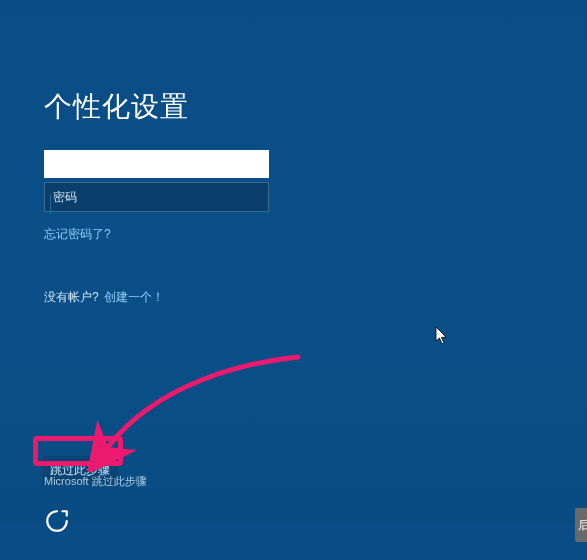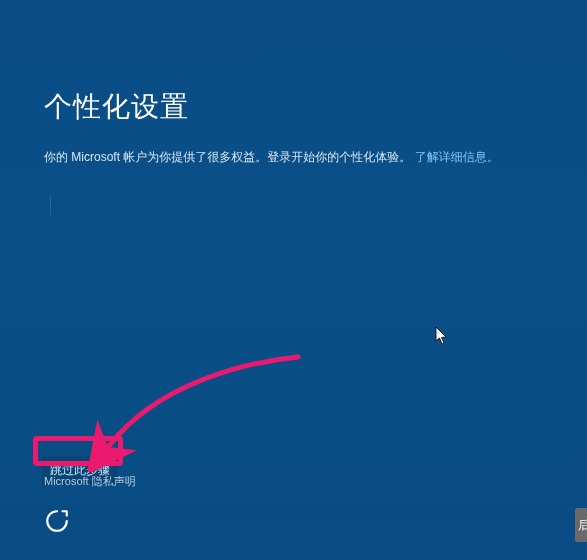--- a/index.html
+++ b/index.html
@@ -177,35 +177,41 @@
   }
 </style>
 </head>
 <body>
 
 <div class="page">
 
   <div class="content">
     <div class="title">个性化设置</div>
 
-    <div class="subtitle">
-      <span>你的 Microsoft 帐户为你提供了很多权益。登录开始你的个性化体验。</span>
-      <a class="link">了解详细信息。</a>
+
+    <div class="form-area">
+      <input type="text" class="input-email" value="" style="">
+      <input type="password" class="input-password" placeholder="密码" style="">
+      <div class="forgot">忘记密码了?</div>
+
+      <div class="noaccount">
+        <span>没有帐户?</span>
+        <span class="link">创建一个！</span>
+      </div>
     </div>
-
   </div>
 
   <div class="caret"></div>
 
   <div class="skip-wrap">
     <button class="skip-button">跳过此步骤</button>
   </div>
   <div class="skip-highlight"></div>
 
-  <div class="privacy">Microsoft 隐私声明</div>
+  <div class="privacy">Microsoft 跳过此步骤</div>
 
   <div class="ease-icon">
     <svg viewBox="0 0 24 24" width="26" height="26" fill="none" stroke="#ffffff" stroke-width="2">
       <path d="M12 3 A9 9 0 1 0 21 12" stroke-linecap="round"></path>
       <polyline points="17,3 21,3 21,7" fill="none" stroke-linecap="round" stroke-linejoin="round"></polyline>
     </svg>
   </div>
 
   <div class="right-button-fragment">
        <span>后</span>

